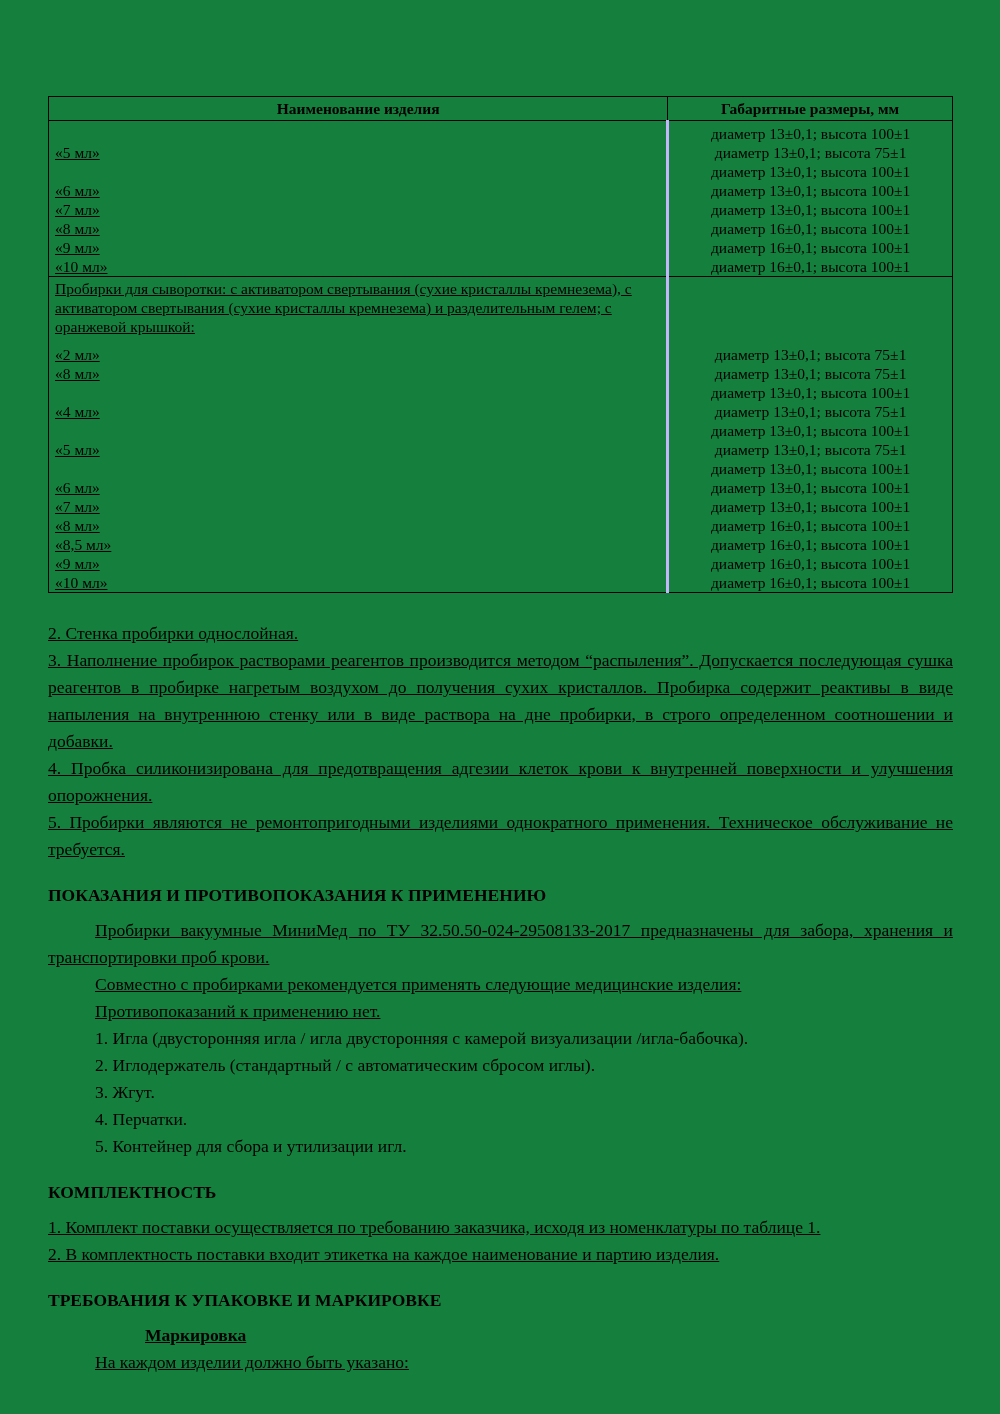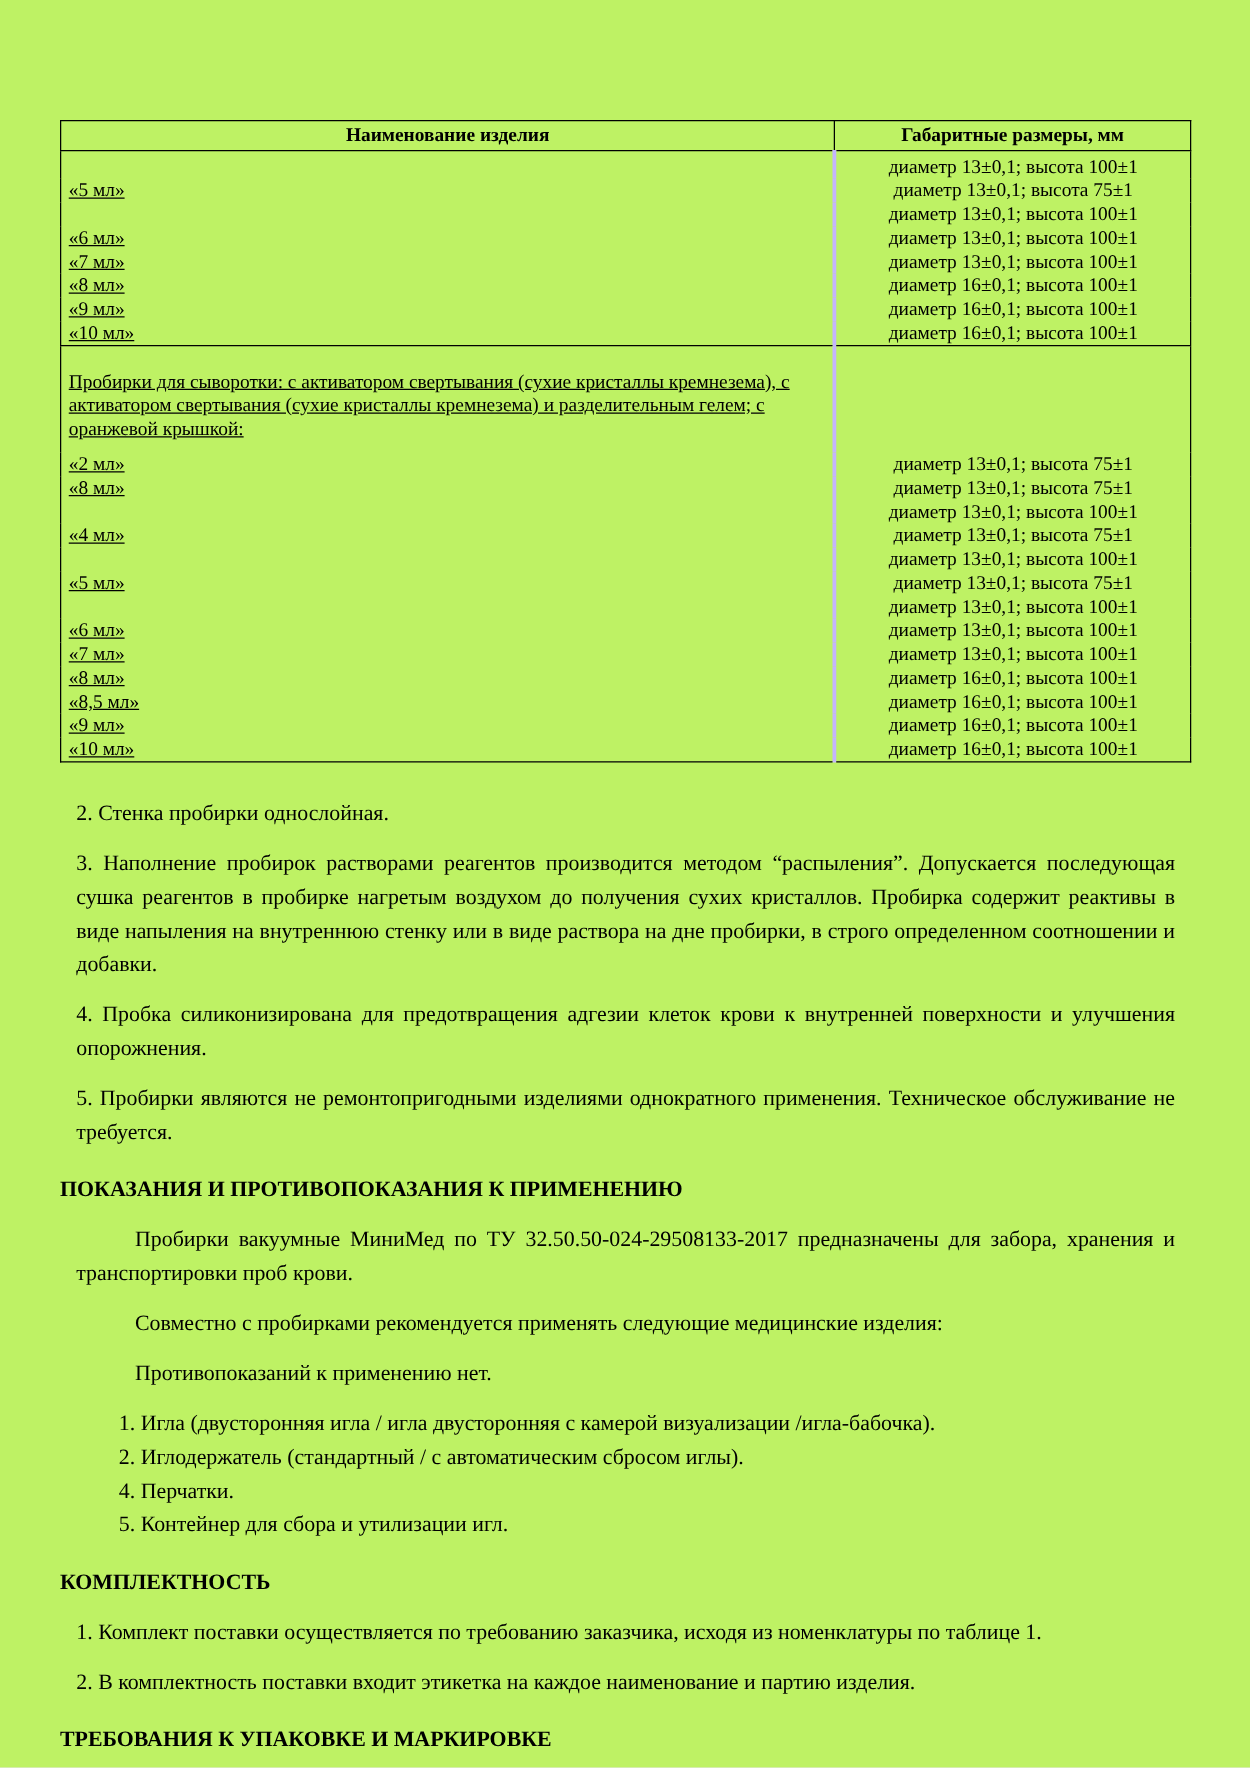--- a/index.html
+++ b/index.html
@@ -1,21 +1,21 @@
 <!DOCTYPE html>
 <html><head>
 <meta charset="utf-8">
 <style>
   * { box-sizing: border-box; }
   html, body { margin: 0; padding: 0; background: #e8e8e8; }
   .page {
     width: 1000px;
     height: 1414px;
     margin: 0 auto;
-    background: #bef264;
+    background: #15803d;
     font-family: "Liberation Serif", serif;
     color: #000;
     padding: 96px 47px 0 48px;
     overflow: hidden;
   }
   
   table.ptable {
     width: 100%;
     border-collapse: collapse;
     border: 1px solid #000;
@@ -36,30 +36,30 @@
     padding: 0 6px;
     line-height: 19px;
     vertical-align: top;
     font-size: 15.5px;
   }
   .ptable td.sz {
     border-left: 3px solid #c4b5fd;
     text-align: center;
   }
   .ptable tbody tr:first-child td { padding-top: 3px; }
-  .ptable tr.desc-row td { border-top: 1px solid #000; padding-top: 19px; margin-top: 16px; }
+  .ptable tr.desc-row td { border-top: 1px solid #000; padding-top: 2px; margin-top: 16px; }
   .ptable td.desc { padding-bottom: 9px; text-align: left; }
   .ptable td.lbl { text-align: left; text-decoration: underline; }
   
   .body-text {
     margin-top: 27px;
     font-size: 17.5px;
     line-height: 27px;
   }
-  .body-text p { margin: 13px; }
+  .body-text p { margin: 0; text-decoration: underline; }
   p.para { text-align: justify; }
   p.indent { text-indent: 47px; }
   h2.center {
     font-size: 17.5px;
     font-weight: bold;
     margin: 19px 0 8px 0;
     line-height: 27px;
   }
   .list-item {
     padding-left: 47px;
@@ -186,20 +186,21 @@
     <p class="para">3. Наполнение пробирок растворами реагентов производится методом “распыления”. Допускается последующая сушка реагентов в пробирке нагретым воздухом до получения сухих кристаллов. Пробирка содержит реактивы в виде напыления на внутреннюю стенку или в виде раствора на дне пробирки, в строго определенном соотношении и добавки.</p>
     <p class="para">4. Пробка силиконизирована для предотвращения адгезии клеток крови к внутренней поверхности и улучшения опорожнения.</p>
     <p class="para">5. Пробирки являются не ремонтопригодными изделиями однократного применения. Техническое обслуживание не требуется.</p>
 
     <h2 class="center">ПОКАЗАНИЯ И ПРОТИВОПОКАЗАНИЯ К ПРИМЕНЕНИЮ</h2>
     <p class="para indent">Пробирки вакуумные МиниМед по ТУ 32.50.50-024-29508133-2017 предназначены для забора, хранения и транспортировки проб крови.</p>
     <p class="para indent">Совместно с пробирками рекомендуется применять следующие медицинские изделия:</p>
     <p class="para indent">Противопоказаний к применению нет.</p>
     <div class="list-item">1. Игла (двусторонняя игла / игла двусторонняя с камерой визуализации /игла-бабочка).</div>
     <div class="list-item">2. Иглодержатель (стандартный / с автоматическим сбросом иглы).</div>
+    <div class="list-item">3. Жгут.</div>
     <div class="list-item">4. Перчатки.</div>
     <div class="list-item">5. Контейнер для сбора и утилизации игл.</div>
 
     <h2 class="center">КОМПЛЕКТНОСТЬ</h2>
     <p class="para">1. Комплект поставки осуществляется по требованию заказчика, исходя из номенклатуры по таблице 1.</p>
     <p class="para">2. В комплектность поставки входит этикетка на каждое наименование и партию изделия.</p>
 
     <h2 class="center">ТРЕБОВАНИЯ К УПАКОВКЕ И МАРКИРОВКЕ</h2>
     <p class="mark-sub">Маркировка</p>
     <p class="para indent">На каждом изделии должно быть указано:</p>

